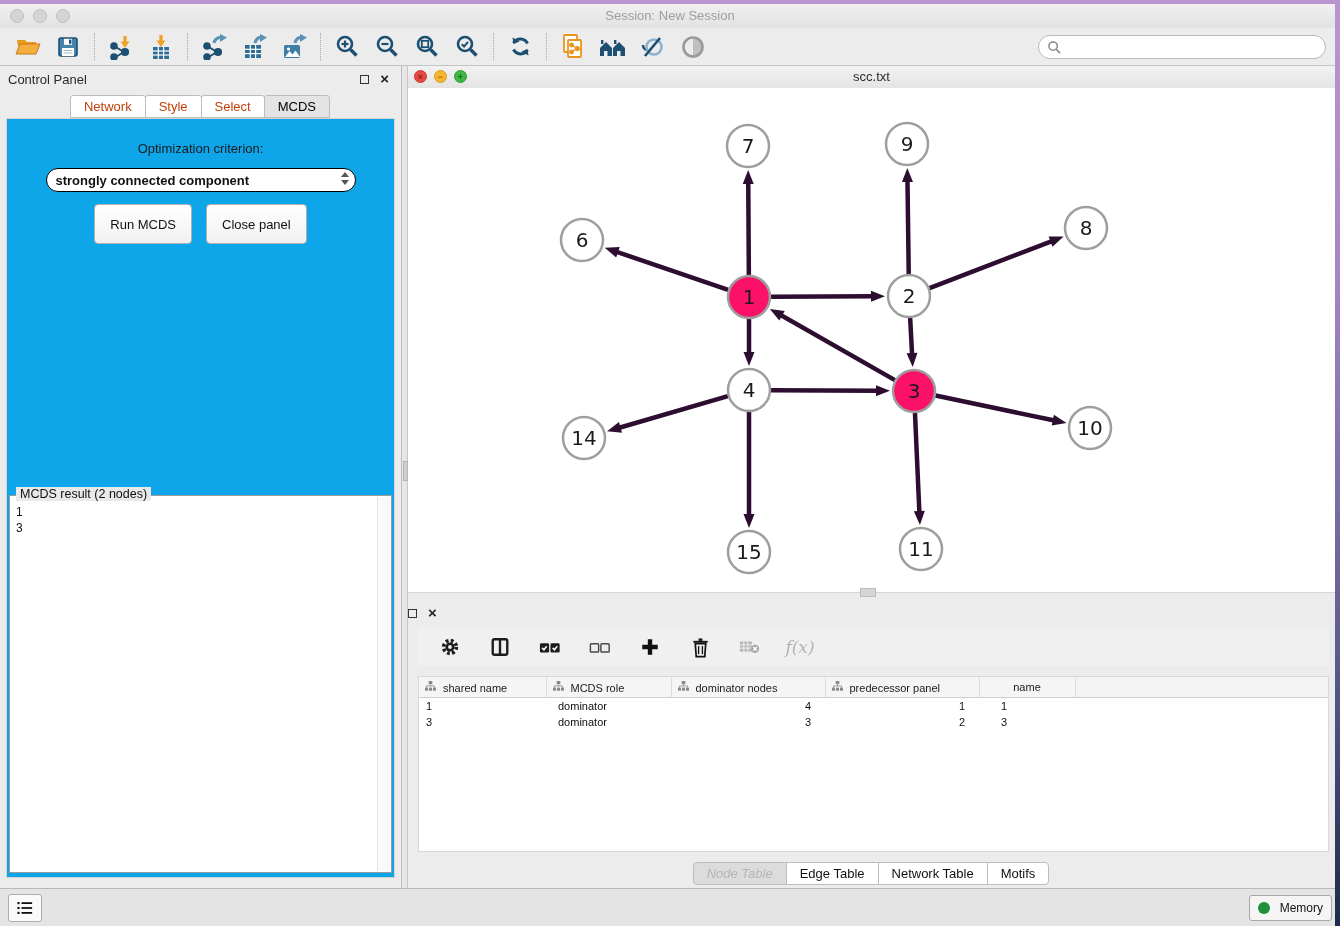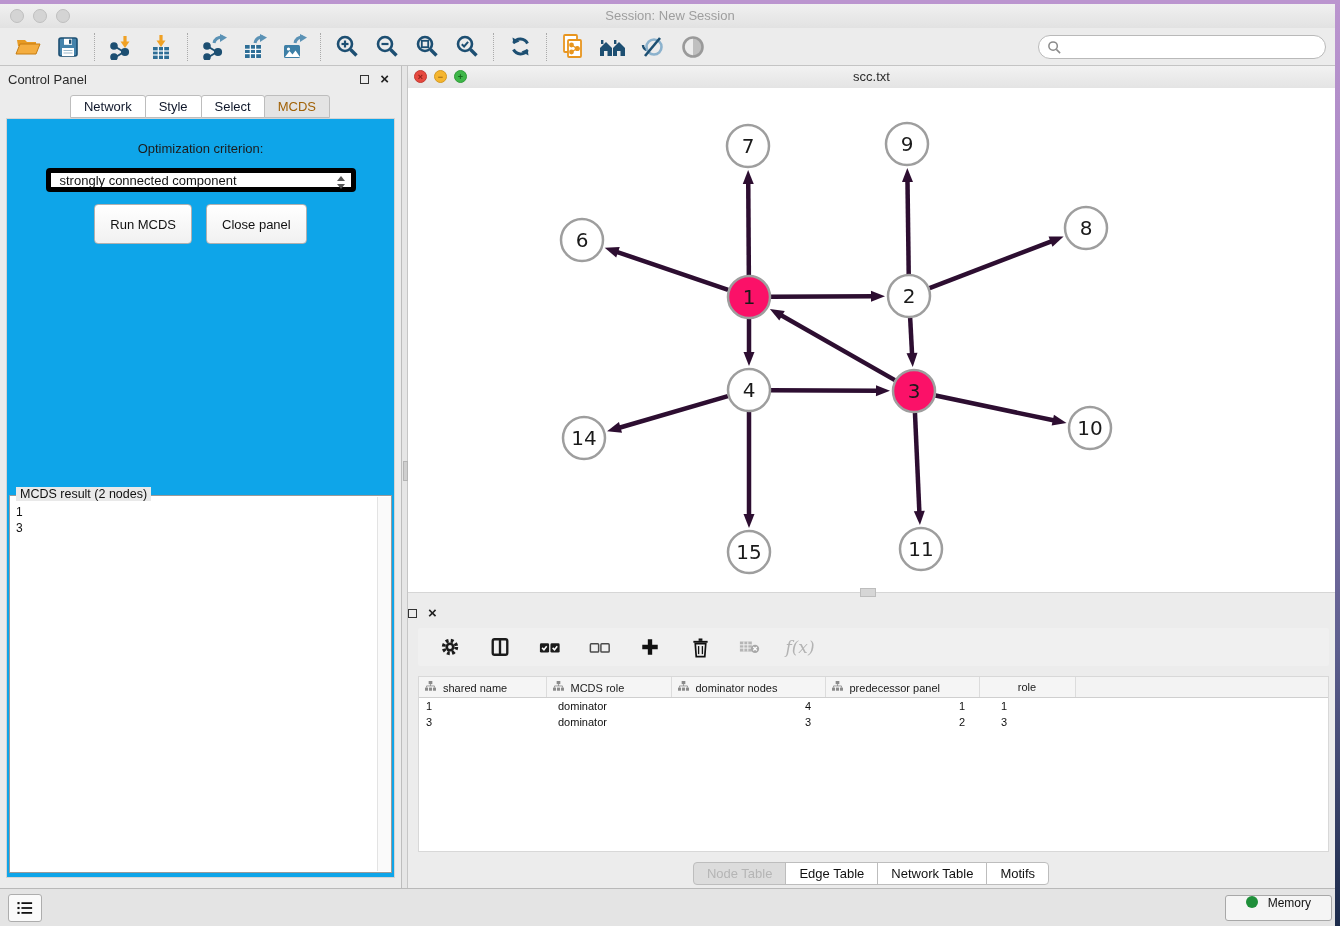--- a/index.html
+++ b/index.html
@@ -24,28 +24,28 @@
     border:1px solid #b9b9b9;border-radius:12px;display:flex;align-items:center;padding-left:8px;box-sizing:border-box;}
   .search-box input{border:none;outline:none;flex:1;font-size:13px;background:transparent;margin-left:5px;}
   
   .control-panel{position:absolute;left:0;top:66px;width:401px;height:822px;background:#ececec;}
   .panel-header{height:26px;display:flex;align-items:center;}
   .panel-title{font-size:13px;color:#2a2a2a;padding-left:8px;flex:1;}
   .ph-icons{display:flex;align-items:center;gap:11px;padding-right:12px;}
   .float-icon{width:9px;height:9px;border:1.6px solid #333;display:inline-block;box-sizing:border-box;}
   .close-icon{font-size:15px;font-weight:bold;color:#222;line-height:10px;}
   .cp-tabs{position:absolute;left:0;top:29px;width:100%;display:flex;justify-content:center;}
-  .cp-tabs .tab{font-size:13px;color:#0f172a;background:#fff;border:1px solid #bdbdbd;margin-left:-1px;
+  .cp-tabs .tab{font-size:13px;color:#c2410c;background:#fff;border:1px solid #bdbdbd;margin-left:-1px;
     padding:3px 13px 3px 13px;border-radius:3px 3px 0 0;}
-  .cp-tabs .tab.active{background:#e4e4e4;color:#a16207;}
+  .cp-tabs .tab.active{background:#e4e4e4;color:#000000;}
   .cp-content{position:absolute;left:6px;right:6px;top:52px;height:760px;background:#0ea5e9;
     border:1px solid #d4d4d4;box-sizing:border-box;}
   .opt-label{margin-top:22px;text-align:center;font-size:13px;color:#1c1c1c;}
   .opt-select{position:relative;margin:12px auto 0 auto;width:310px;height:24px;background:#fff;
-    border:5px solid #000000;border-radius:4px;box-sizing:border-box;display:flex;align-items:center;font-size:13px;color:#111;padding-left:9px;}
+    border:1px solid #000000;border-radius:12px;box-sizing:border-box;display:flex;align-items:center;font-size:13px;color:#111;padding-left:9px;font-weight:bold;}
   .stepper{position:absolute;right:6px;top:3px;display:flex;flex-direction:column;gap:3px;}
   .stepper i{display:block;width:0;height:0;border-left:4px solid transparent;border-right:4px solid transparent;}
   .stepper .up{border-bottom:5px solid #555;}
   .stepper .dn{border-top:5px solid #555;}
   .cp-buttons{margin-top:12px;display:flex;justify-content:center;gap:14px;}
   .btn{height:22px;border:1px solid #b0b0b0;border-radius:4px;background:linear-gradient(#ffffff,#f1f1f1);
     font-size:13px;color:#111;display:flex;align-items:center;padding:8px 15px;}
   .groupbox{position:absolute;left:2px;width:383px;top:376px;height:378px;border:1px solid #9a9a9a;background:#fff;box-sizing:border-box;}
   .legend{position:absolute;top:-9px;left:6px;background:#e9e9e9;padding:0 4px;font-size:12.5px;color:#111;}
   .result-text{position:absolute;left:0;top:3px;right:14px;bottom:0;padding:5px 6px;font-size:12px;color:#111;
@@ -81,29 +81,29 @@
   .node-table th .hlabel{margin-left:7px;}
   .node-table th.center{text-align:center;padding:0;}
   .node-table th.filler{border-right:none;background:#f3f3f3;}
   .node-table td{height:16px;font-size:11px;color:#111;padding:0;white-space:nowrap;overflow:hidden;}
   .node-table td.l1{padding-left:7px;}
   .node-table td.l2{padding-left:12px;}
   .node-table td.r{text-align:right;padding-right:14px;}
   .node-table td.l3{padding-left:22px;}
   .tp-tabs{position:absolute;left:0;right:0;top:262px;display:flex;justify-content:center;}
   .tp-tabs .tab{font-size:13px;color:#111;background:#fff;border:1px solid #bdbdbd;margin-left:-1px;padding:3px 13px;}
-  .tp-tabs .tab:first-child{border-radius:4px 0 0 4px;}
+  .tp-tabs .tab:first-child{border-radius:4px 0 0 4px;font-style:italic;}
   .tp-tabs .tab:last-child{border-radius:0 4px 4px 0;}
   .tp-tabs .tab.active{background:#dcdcdc;color:#b5b5b5;}
   
   .status-bar{position:absolute;left:0;top:888px;width:1340px;height:38px;background:#e4e4e4;border-top:1px solid #b9b9b9;
     display:flex;align-items:center;justify-content:space-between;padding:0 8px;box-sizing:border-box;}
   .list-btn{width:32px;height:26px;background:#fafafa;border:1px solid #adadad;border-radius:3px;display:flex;align-items:center;justify-content:center;}
-  .memory-btn{height:24px;background:#f5f5f5;border:1px solid #a8a8a8;border-radius:3px;display:flex;align-items:flex-start;gap:10px;
-    font-size:12px;color:#111;padding:0 20px;}
+  .memory-btn{height:24px;background:#f5f5f5;border:1px solid #a8a8a8;border-radius:3px;display:flex;align-items:center;gap:10px;
+    font-size:12px;color:#111;padding:0 8px;}
   .mem-dot{width:12px;height:12px;border-radius:50%;background:#1f8f3a;display:inline-block;}
 </style>
 </head>
 <body>
 
 <div class="screen">
   <div class="top-strip"></div>
 
   <div class="titlebar">
     <div class="tl-dots">
@@ -483,21 +483,21 @@
                     <rect x="8.7" y="7.2" width="3.3" height="3.4" fill="#8a8a8a"></rect>
                     <path d="M6 3.4v2M1.7 7.2V5.4h8.6v1.8" stroke="#8a8a8a" stroke-width="0.9" fill="none"></path>
                   </svg><span class="hlabel">dominator nodes</span></th>
                 <th><svg width="11" height="11" viewBox="0 0 12 12">
                     <rect x="4" y="0" width="4" height="3.4" fill="#8a8a8a"></rect>
                     <rect x="0" y="7.2" width="3.3" height="3.4" fill="#8a8a8a"></rect>
                     <rect x="4.35" y="7.2" width="3.3" height="3.4" fill="#8a8a8a"></rect>
                     <rect x="8.7" y="7.2" width="3.3" height="3.4" fill="#8a8a8a"></rect>
                     <path d="M6 3.4v2M1.7 7.2V5.4h8.6v1.8" stroke="#8a8a8a" stroke-width="0.9" fill="none"></path>
                   </svg><span class="hlabel">predecessor panel</span></th>
-                <th class="center">role</th>
+                <th class="center">name</th>
                 <th class="filler"></th>
               </tr>
             </thead>
           <tbody id="nt-body">
               <tr>
                 <td class="l1">1</td>
                 <td class="l2">dominator</td>
                 <td class="r">4</td>
                 <td class="r">1</td>
                 <td class="l3">1</td>

